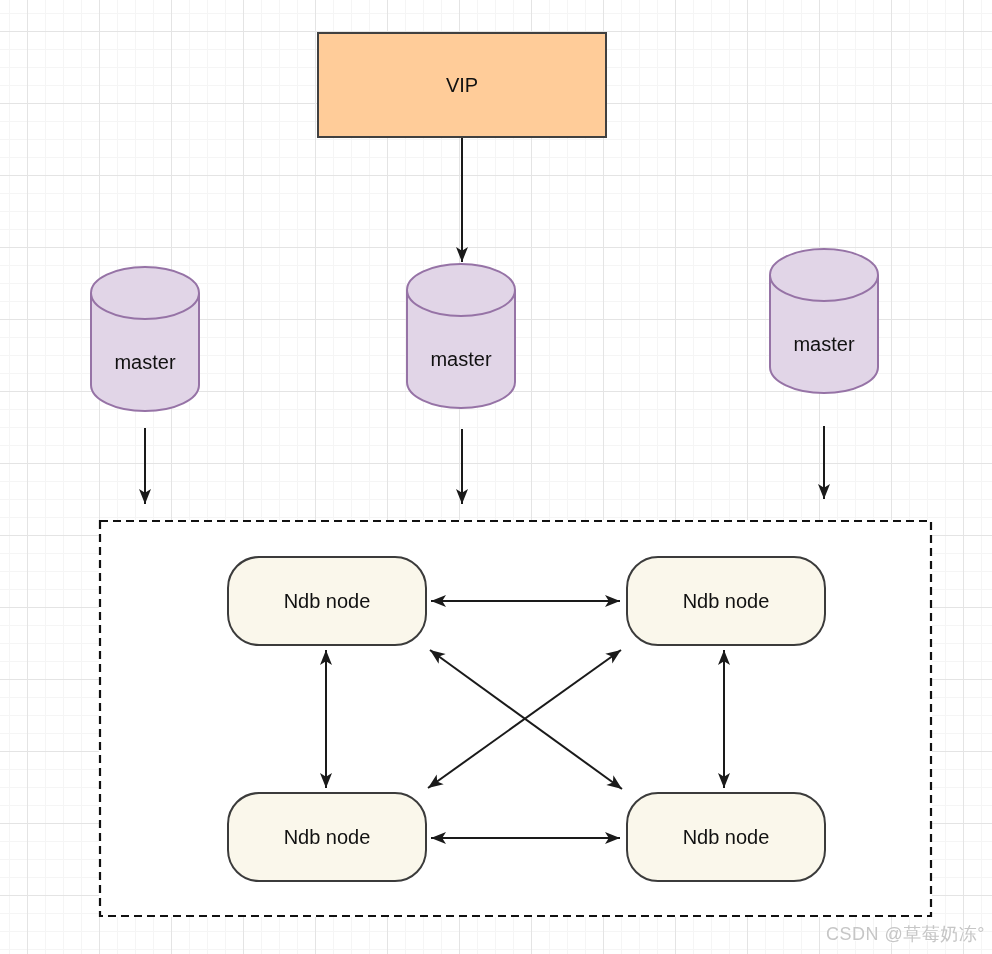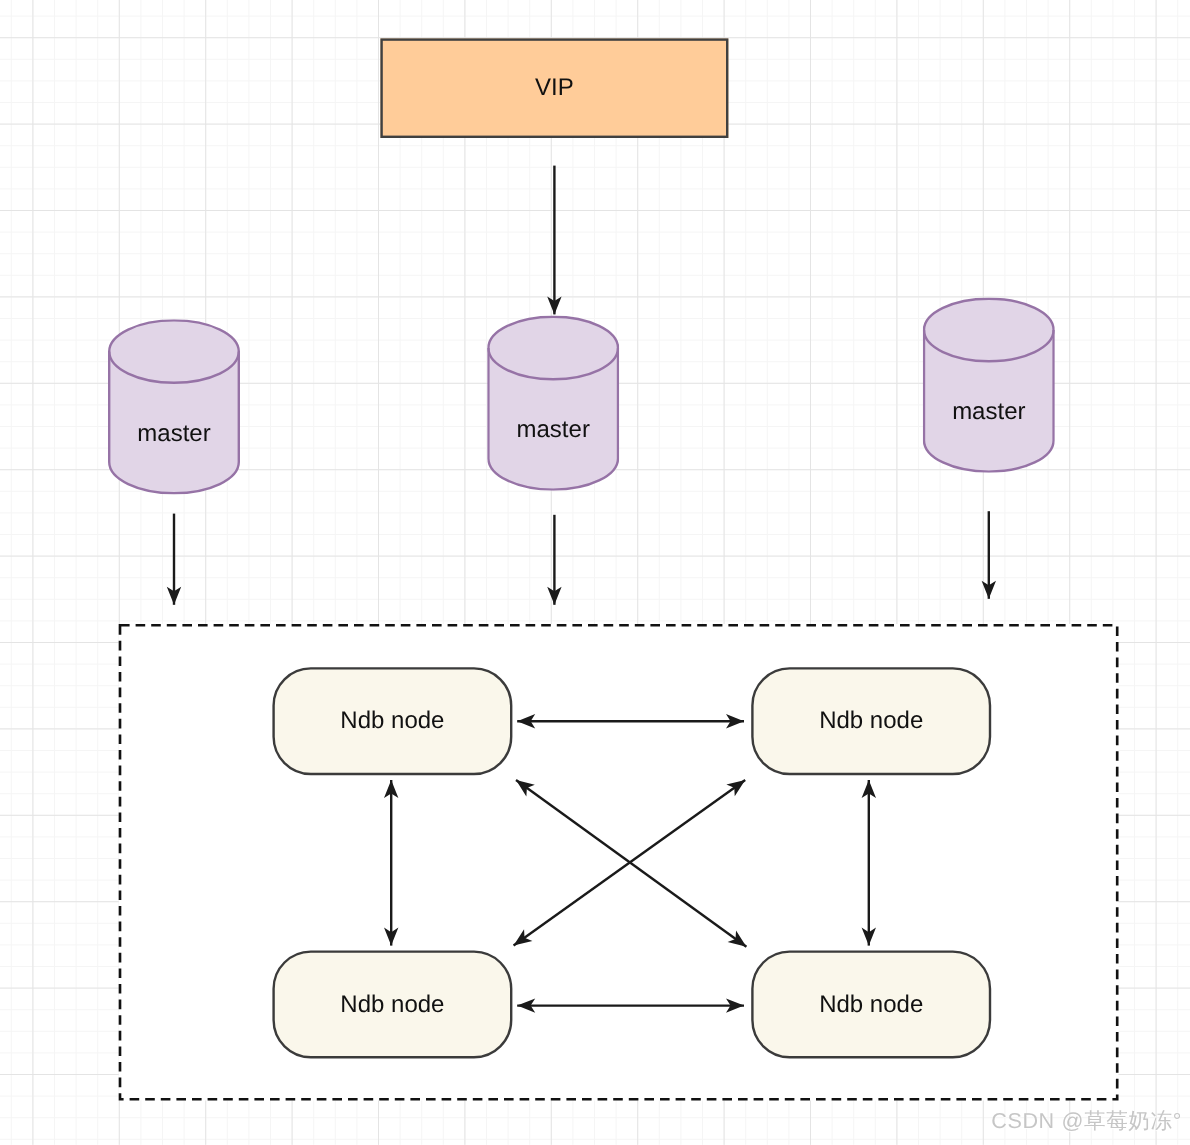--- a/index.html
+++ b/index.html
@@ -21,21 +21,21 @@
   }
   .cluster-bg{
     position:absolute;left:99px;top:520px;width:833px;height:397px;
     background:#ffffff;
   }
   .overlay{
     position:absolute;left:0;top:0;width:992px;height:954px;
     pointer-events:none;
   }
   .vip{
-    position:absolute;left:317px;top:32px;width:290px;height:83px;
+    position:absolute;left:317px;top:32px;width:290px;height:106px;
     background:var(--vip-fill,#FFCC99);
     border:2px solid var(--vip-border,#404040);
     box-sizing:border-box;
     display:flex;align-items:center;justify-content:center;
     font-size:20px;color:#111;
   }
   .cyl{position:absolute;width:110px;height:146px;}
   .cyl svg{position:absolute;left:0;top:0;}
   .cyl .lbl{
     position:absolute;left:50%;top:66%;transform:translate(-50%,-50%);

